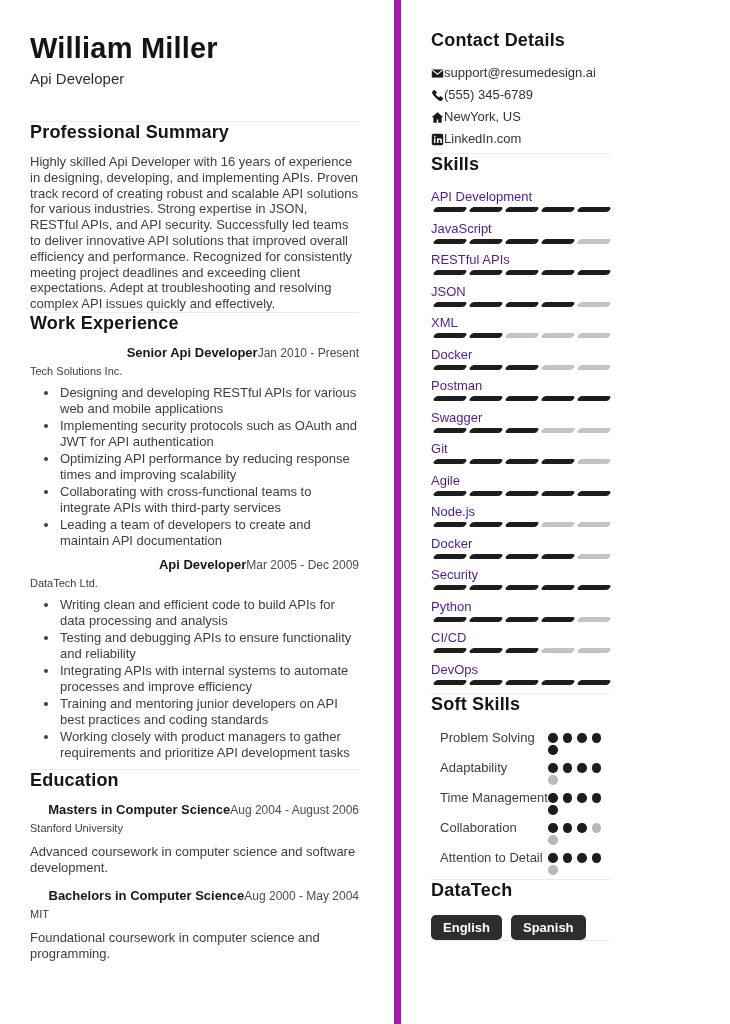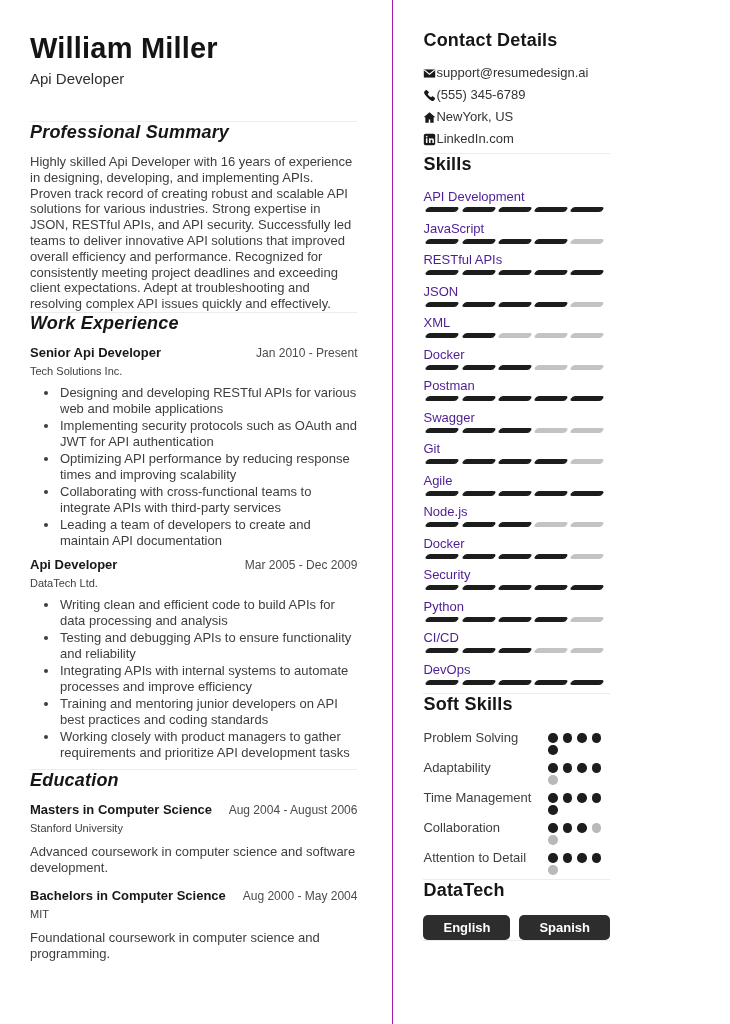--- a/index.html
+++ b/index.html
@@ -12,60 +12,60 @@
   .page { display: flex; width: 640px; height: 1024px; }
 
   
   .main { width: 487px; padding: 30px 35px 0 30px; }
   .name { font-size: 29px; font-weight: 700; color: #141414; margin: 2px 0 5px; letter-spacing: .2px; }
   .subtitle { font-size: 15px; color: #2e2e2e; margin: 0 0 34px; }
   hr.div { border: none; border-top: 1px solid #ececec; margin: 0; }
   .hr-name { margin: 0 0 24px; }
   .hr-sum  { margin: 8px 0 12px; }
   .hr-we   { margin: 8px 0 12px; }
-  .sec-h { font-size: 18px; font-weight: 700; color: #161616; margin: 0 0 11px; letter-spacing: .2px; font-style: italic; }
+  .sec-h { font-size: 18px; font-weight: 700; color: #161616; margin: 0 0 11px; letter-spacing: .2px; }
   .summary-text { font-size: 13px; line-height: 15.8px; color: #3e3e3e; margin: 0; }
 
   .job { margin-bottom: 4px; }
-  .job-head, .edu-head { display: flex; justify-content: space-between; align-items: baseline; }
+  .job-head, .edu-head { display: flex; justify-content: flex-end; align-items: baseline; }
   .job-title, .edu-degree { font-size: 13px; font-weight: 700; color: #181818; line-height: 16px; }
   .job-date, .edu-date { font-size: 12px; color: #4b4b4b; }
   .job-company, .edu-school { font-size: 11px; color: #3e3e3e; margin: 2px 0 0; line-height: 16px; }
   .job ul { margin: 6px 0 8px; padding-left: 29px; }
   .job li { font-size: 13px; line-height: 15.8px; color: #3e3e3e; margin-bottom: 1.5px; padding-left: 1px; }
   .edu-item { margin-bottom: 2px; }
   .edu-desc { font-size: 13px; color: #3e3e3e; margin: 8px 0 12px; line-height: 16px; }
 
   
-  .sidebar { flex: 1; border-left: 1px solid #a21caf; padding: 30px 30px 0 30px; }
+  .sidebar { flex: 1; border-left: 7px solid #a21caf; padding: 30px 30px 0 30px; }
   .side-h { font-size: 18px; font-weight: 700; color: #161616; margin: 0 0 14px; letter-spacing: .2px; }
   .hr-side1 { margin: 6px 0 18px; }
   .hr-side2 { margin: 10px 0 16px; }
   .hr-side3 { margin: 6px 0 16px; }
   .hr-bottom { margin: 36px 0 0; }
 
   .contact-item { display: flex; align-items: center; margin-bottom: 6px; font-size: 13px; color: #333; line-height: 16px; }
   .contact-item svg { width: 13px; height: 13px; flex: none; display: block; }
 
   .skill { margin-bottom: 8.5px; }
   .skill-label { font-size: 13px; color: #4c1d95; line-height: 15px; margin-bottom: 3px; }
   .level-bar { display: flex; gap: 4.5px; padding-left: 3px; }
   .seg { width: 31.6px; height: 5px; border-radius: 2.5px; transform: skewX(-30deg); }
   .seg.on  { background: #1d1d1d; }
   .seg.off { background: #c3c3c3; }
 
-  .soft-row { display: flex; align-items: flex-start; margin-bottom: 2px; }
+  .soft-row { display: flex; align-items: flex-start; margin-bottom: 2px; margin-left: 9px; }
   .soft-label { flex: 1; font-size: 13px; color: #3e3e3e; line-height: 17px; }
   .dot-rating { width: 62px; display: flex; flex-wrap: wrap; padding-top: 4px; }
   .dot { width: 9.5px; height: 9.5px; border-radius: 50%; margin: 0 5px 2.5px 0; }
   .dot.on  { background: #1d1d1d; }
   .dot.off { background: #b9b9b9; }
 
   .badges { display: flex; gap: 9px; margin-top: 12px; }
-  .badge { background: #2d2d2d; color: #ffffff; font-size: 13px; font-weight: 700; padding: 5px 20px; border-radius: 5px; line-height: 15px; }
+  .badge { background: #2d2d2d; color: #ffffff; font-size: 13px; font-weight: 700; padding: 5px 12px; border-radius: 5px; line-height: 15px; }
 </style>
 </head>
 <body>
 
 <div class="page">
 
   <div class="main">
 
     <h1 class="name">William Miller</h1>
     <p class="subtitle">Api Developer</p>

